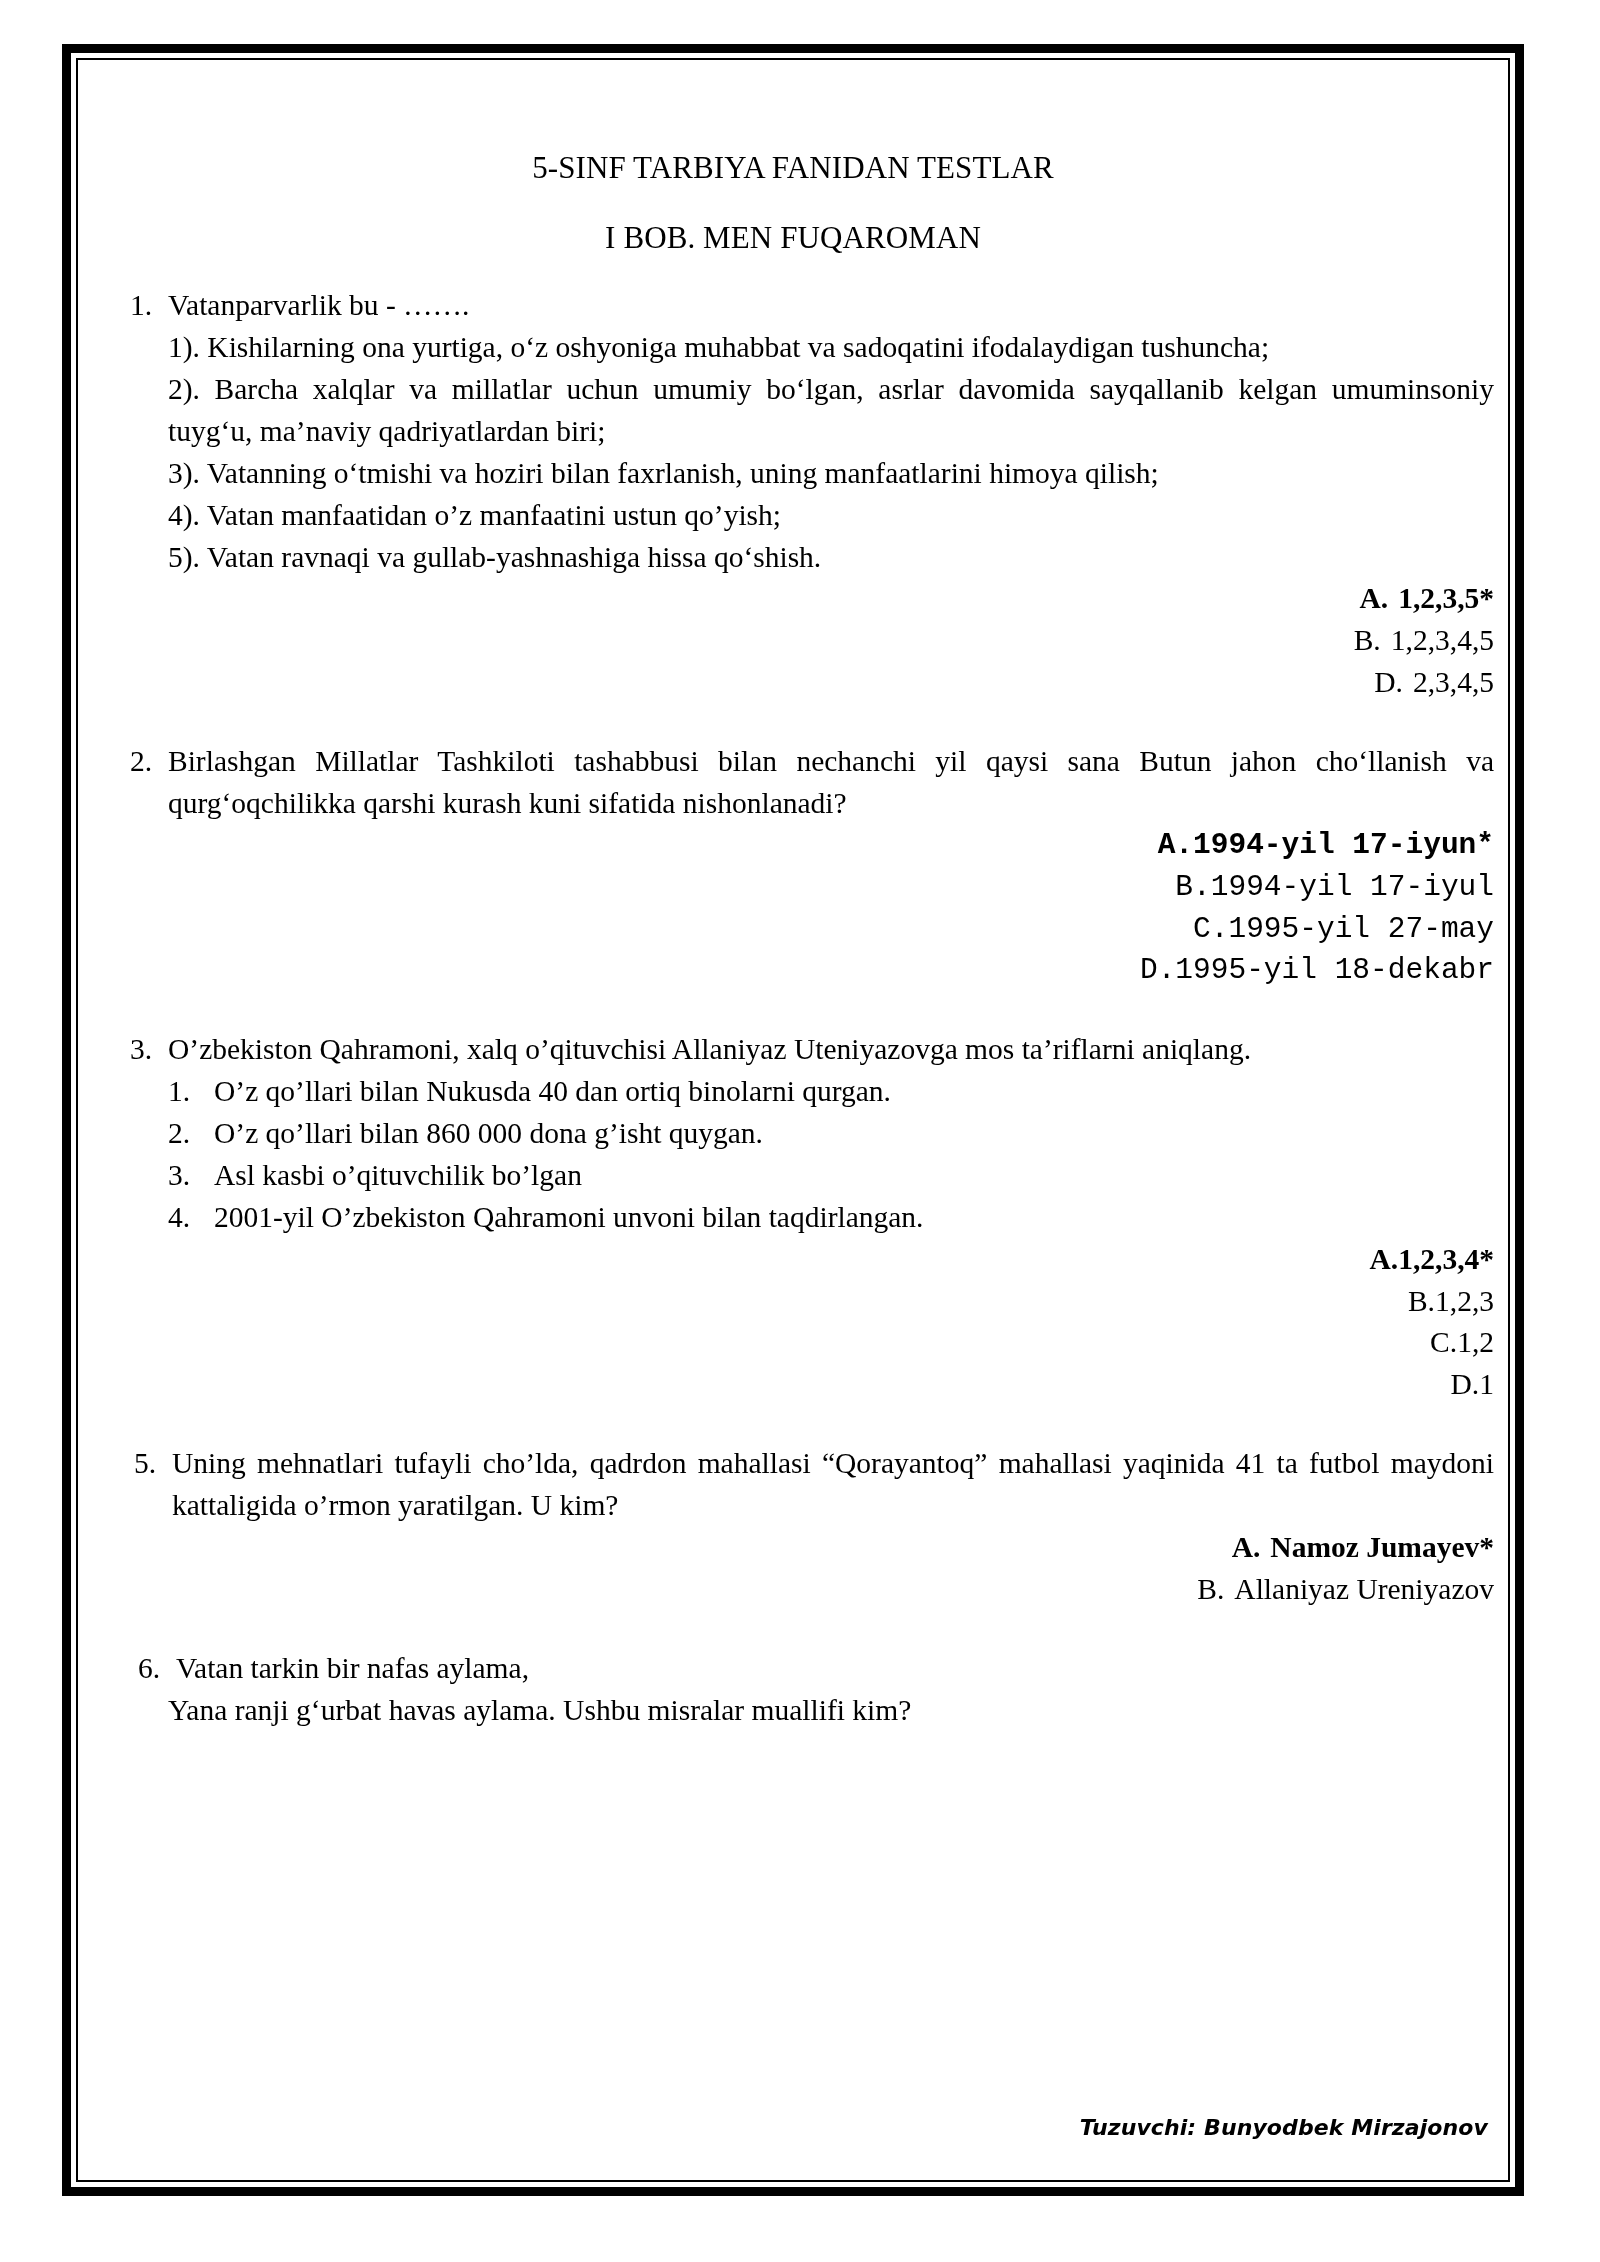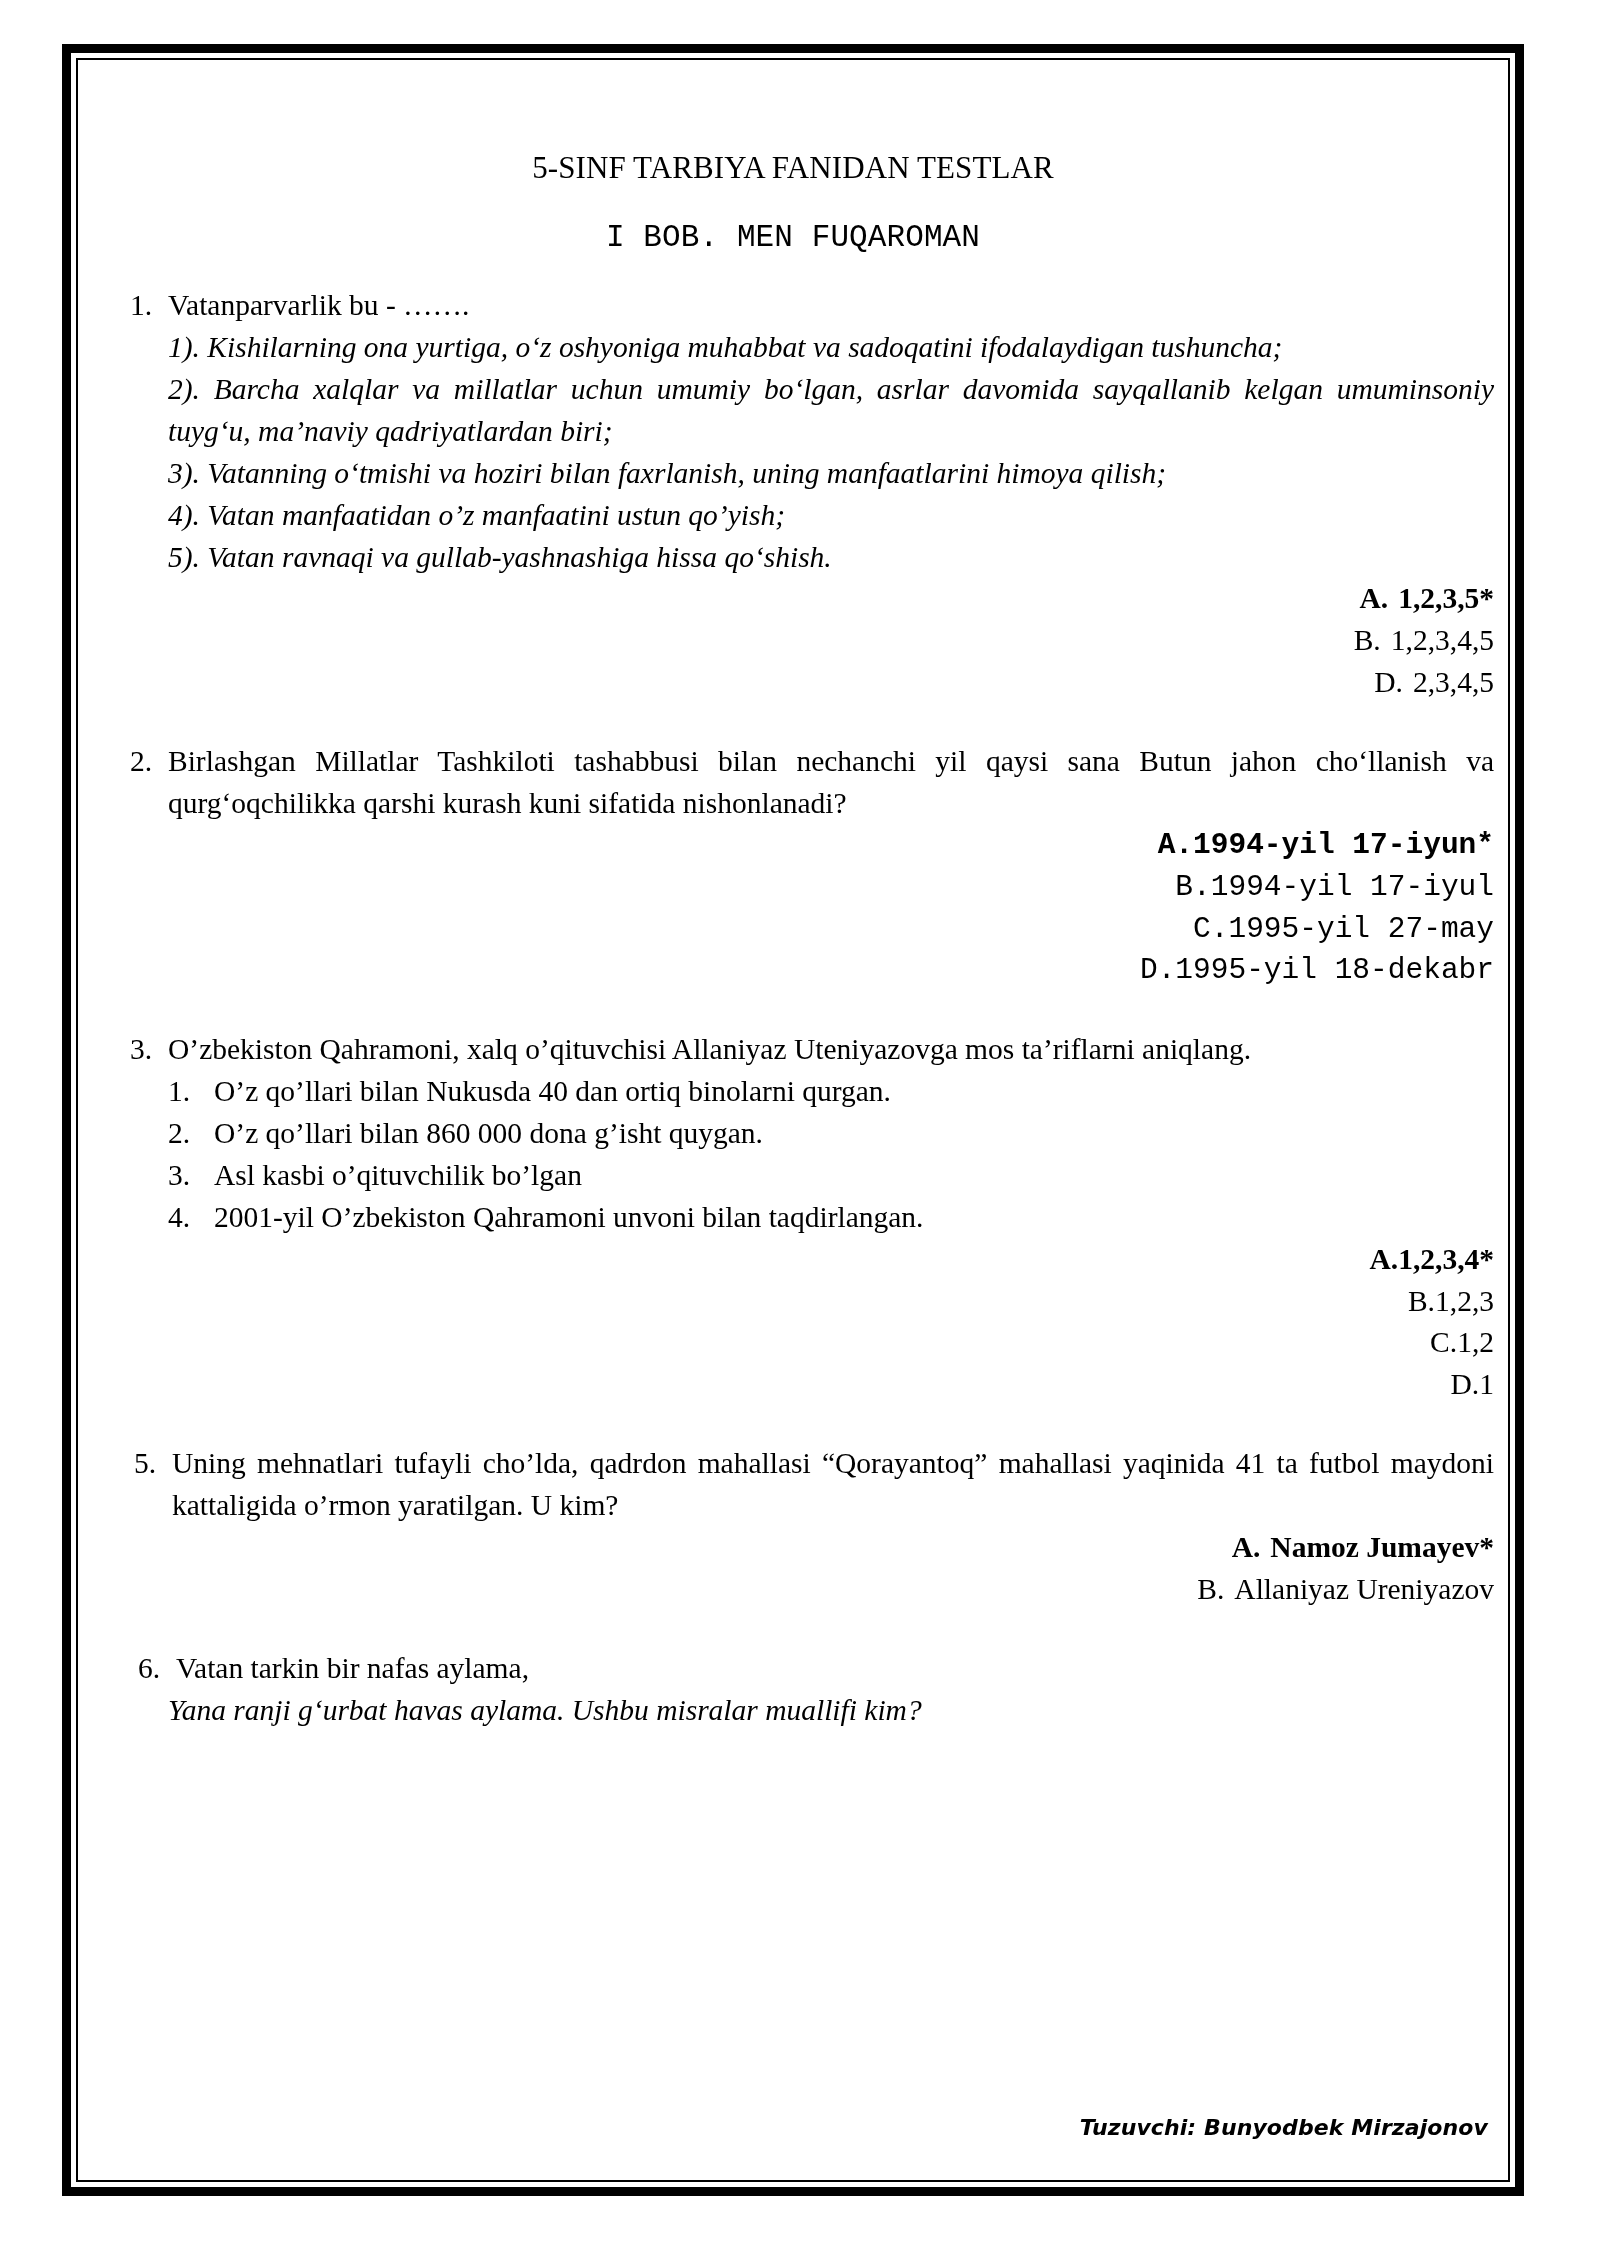--- a/index.html
+++ b/index.html
@@ -61,21 +61,20 @@
     text-align: center;
     font-size: 31px;
     line-height: 1.28;
     letter-spacing: 0.1px;
   }
   .doc-title {
     margin: 74px 0 0 0;
   }
   .doc-subtitle {
     margin: 30px 0 0 0;
-    font-family: Liberation Mono, monospace;
   }
 
   
   .qlist {
     margin: 28px 0 0 0;
   }
   .question {
     margin: 0 0 0 0;
   }
   .question + .question {
@@ -113,21 +112,20 @@
     padding-left: 76px;
     text-align: justify;
     text-justify: inter-word;
     font-size: 29.5px;
     line-height: 1.42;
   }
   .sub-lines .sub-line {
     display: block;
     text-align: justify;
     text-justify: inter-word;
-    font-style: italic;
   }
   
   .sub-num-list {
     margin: 0;
     padding-left: 76px;
     font-size: 29.5px;
     line-height: 1.42;
   }
   .sub-num-list .sub-num-item {
     position: relative;

